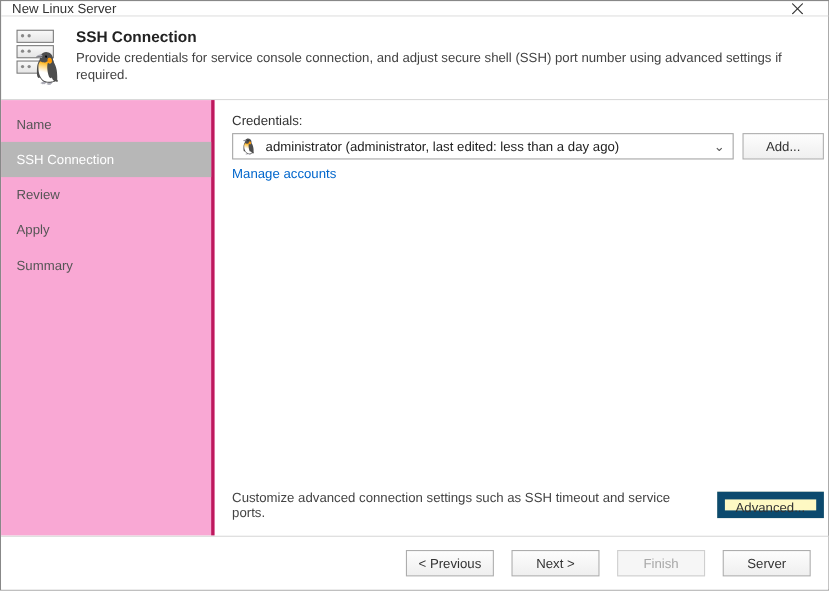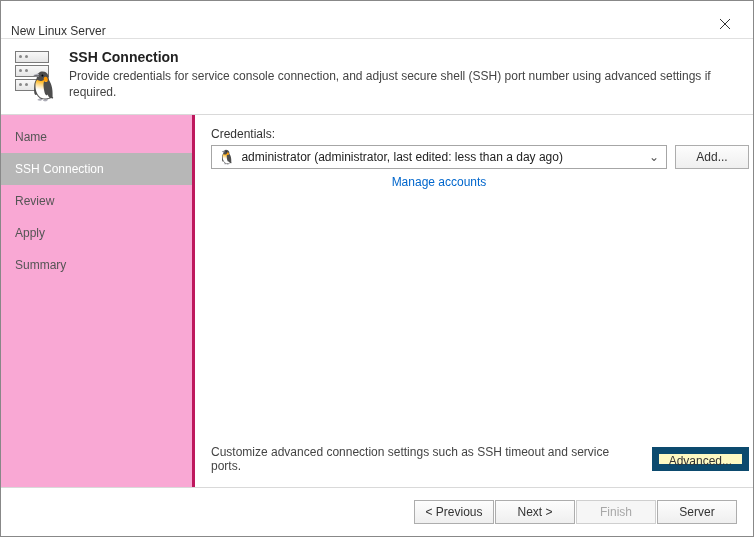--- a/index.html
+++ b/index.html
@@ -11,23 +11,23 @@
   }
   .window {
     width: 754px;
     height: 537px;
     border: 1px solid #888;
     display: flex;
     flex-direction: column;
     background: #fff;
   }
   .titlebar {
-    height: 38px;
-    display: flex;
-    align-items: flex-end;
+    height: 14px;
+    display: flex;
+    align-items: center;
     padding: 0 8px 0 10px;
     border-bottom: 1px solid #e0e0e0;
   }
   .titlebar-title { flex: 1; font-size: 12px; color: #333; }
   .titlebar-close {
     width: 40px;
     height: 28px;
     display: flex;
     align-items: center;
     justify-content: center;
@@ -125,21 +125,21 @@
     font-family: inherit;
   }
   .btn:disabled {
     color: #a8a8a8;
     border-color: #cfcfcf;
     background: #f6f6f6;
     cursor: default;
   }
   .manage-row {
     display: flex;
-    justify-content: center;
+    justify-content: flex-start;
     margin-top: 6px;
     padding-right: 82px;
   }
   .linklike {
     color: #0066cc;
     font-size: 12px;
     cursor: pointer;
     background: none;
     border: none;
     font-family: inherit;
@@ -156,21 +156,21 @@
   .btn.advanced {
     border: 7px solid #0c4a6e;
     background: #fef9c3;
     min-width: 86px;
   }
   .footer {
     border-top: 1px solid #d9d9d9;
     padding: 12px 16px;
     display: flex;
     justify-content: flex-end;
-    gap: 1px;
+    gap: 16px;
     background: #fff;
   }
   .footer .btn { min-width: 80px; height: 24px; }
 </style>
 </head>
 <body>
 
 <div class="window">
 
   <div class="titlebar">

